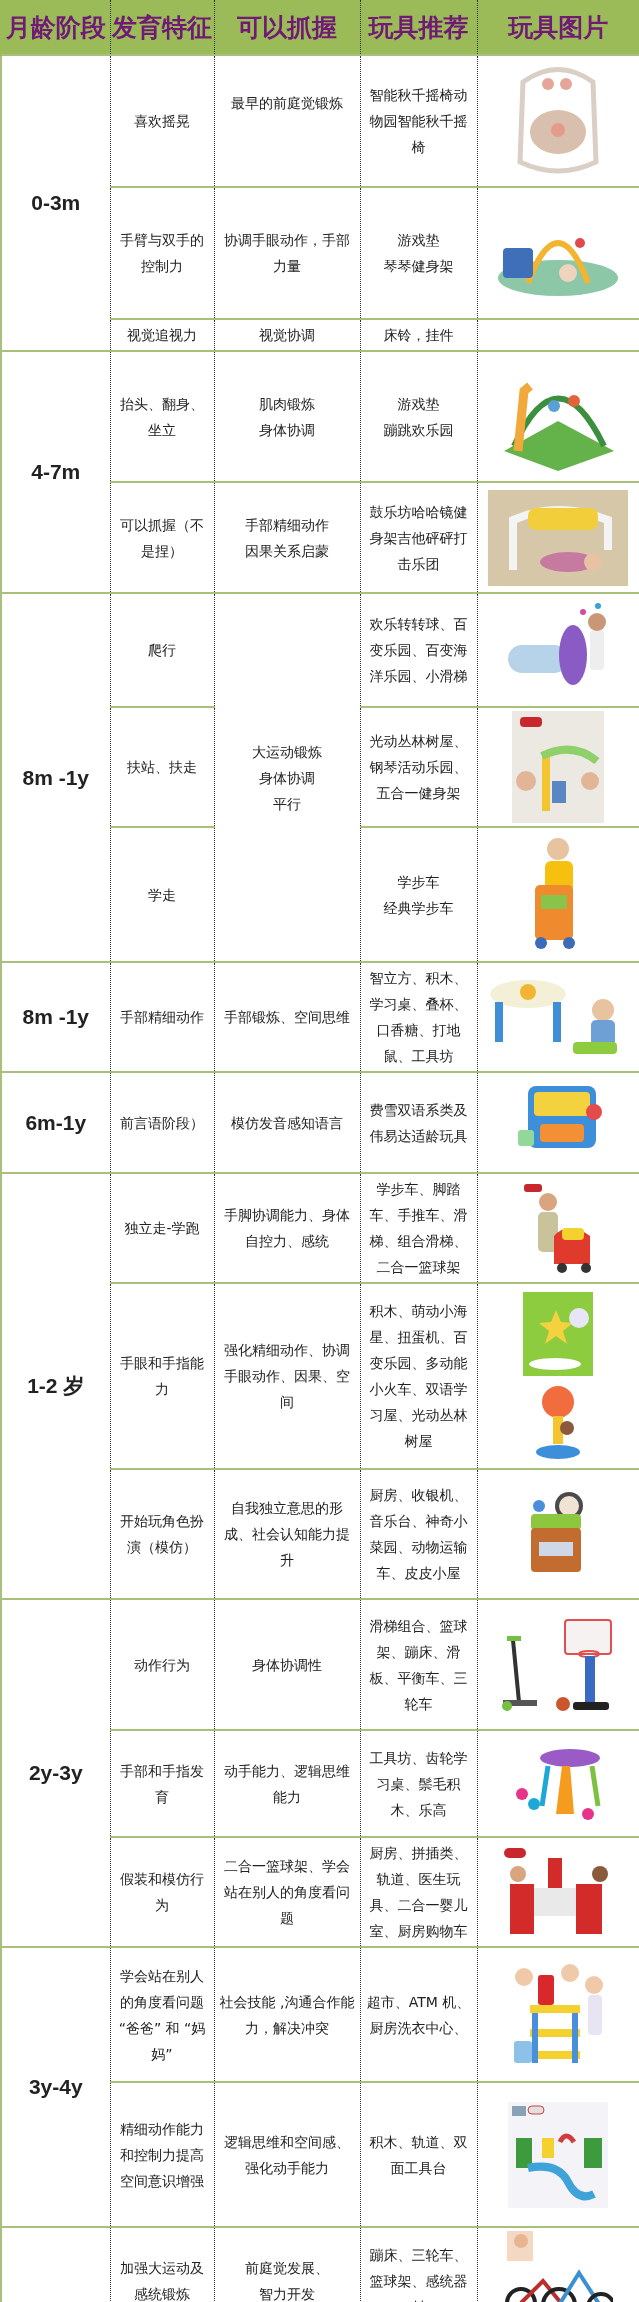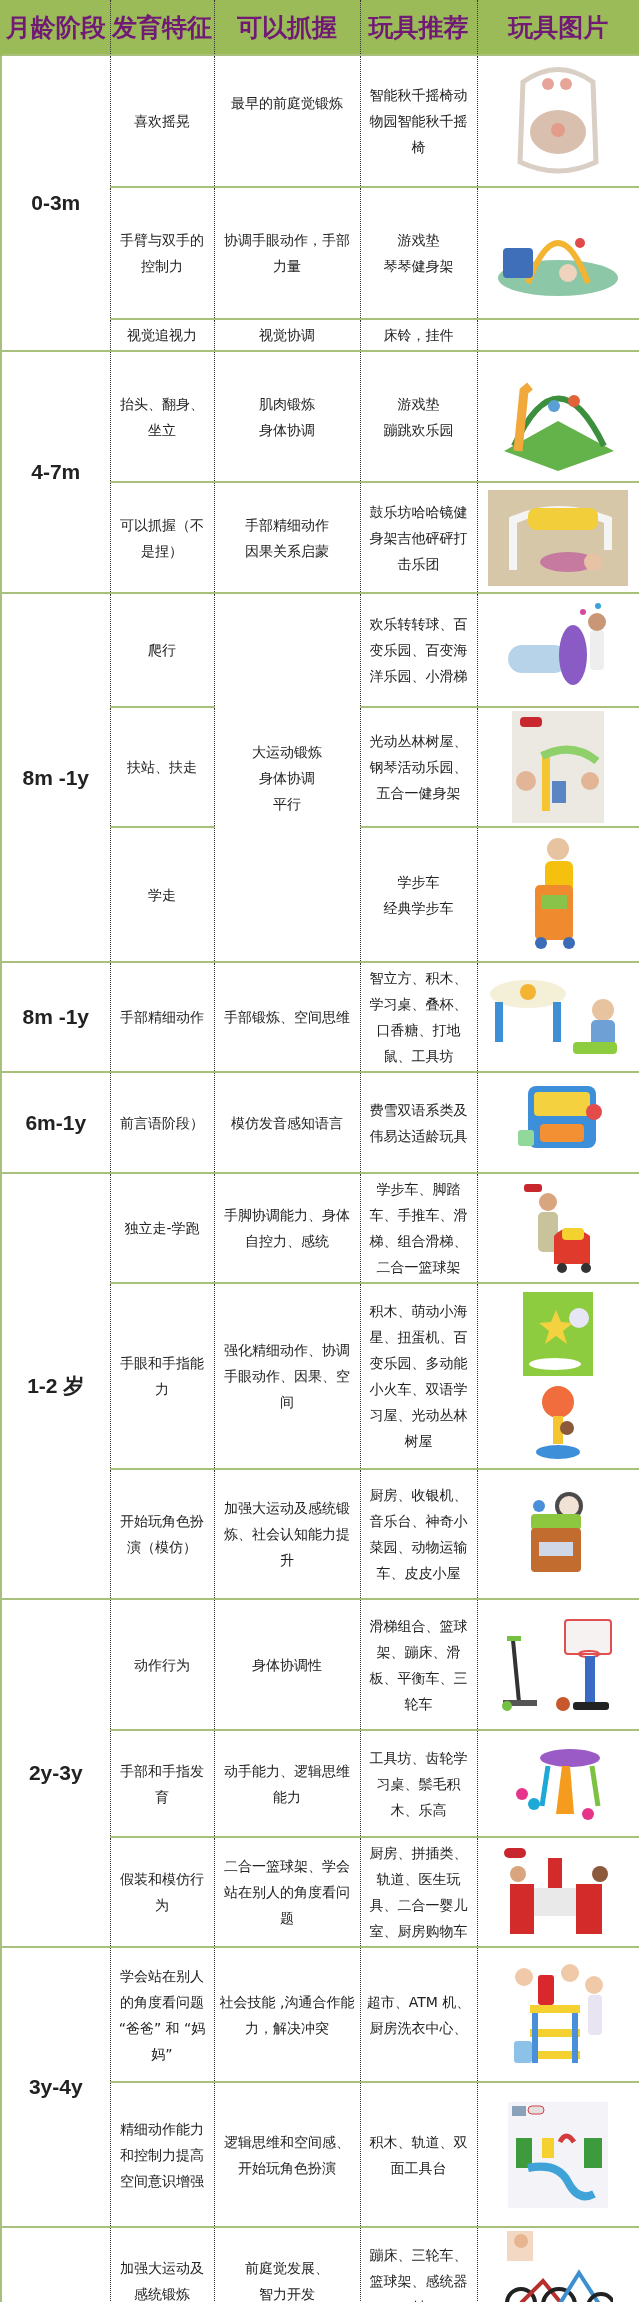--- a/index.html
+++ b/index.html
@@ -280,21 +280,21 @@
               <ellipse cx="25" cy="18" rx="16" ry="16" fill="#f26d3d"></ellipse>
               <rect x="20" y="32" width="10" height="28" fill="#f5c531"></rect>
               <circle cx="34" cy="44" r="7" fill="#8b5a3c"></circle>
               <ellipse cx="25" cy="68" rx="22" ry="7" fill="#3d8fd9"></ellipse>
             </svg>
         </div>
       </td>
     </tr>
     <tr style="height:130px">
       <td>开始玩角色扮演（模仿）</td>
-      <td>加强大运动及感统锻炼、社会认知能力提升</td>
+      <td>自我独立意思的形成、社会认知能力提升</td>
       <td>厨房、收银机、音乐台、神奇小菜园、动物运输车、皮皮小屋</td>
       <td class="pic">
         <div class="thumb" style="width:70px;height:100px">
           <svg width="70" height="100" viewBox="0 0 70 100">
               <circle cx="46" cy="22" r="14" fill="#4a4a4a"></circle>
               <circle cx="46" cy="22" r="10" fill="#f1e2d6"></circle>
               <rect x="8" y="30" width="50" height="16" rx="4" fill="#8dc63f"></rect>
               <rect x="8" y="44" width="50" height="44" rx="4" fill="#c26d2f"></rect>
               <rect x="16" y="58" width="34" height="14" fill="#cfd8e8"></rect>
               <circle cx="16" cy="22" r="6" fill="#4a8fd9"></circle>
@@ -380,21 +380,21 @@
               <circle cx="86" cy="30" r="9" fill="#f0c9a8"></circle>
               <rect x="80" y="40" width="14" height="40" rx="4" fill="#e8e4f2"></rect>
               <rect x="6" y="86" width="18" height="22" rx="3" fill="#8cc2e8"></rect>
             </svg>
         </div>
       </td>
     </tr>
     <tr style="height:145px">
       <td style="white-space:pre-line">精细动作能力和控制力提高
 空间意识增强</td>
-      <td>逻辑思维和空间感、开始玩角色扮演</td>
+      <td>逻辑思维和空间感、强化动手能力</td>
       <td>积木、轨道、双面工具台</td>
       <td class="pic">
         <div class="thumb" style="width:100px;height:106px;background:#f4f4f8;border-radius:0">
           <svg width="100" height="106" viewBox="0 0 100 106">
               <rect x="4" y="4" width="14" height="10" fill="#8aa2b8"></rect>
               <rect x="20" y="4" width="16" height="8" rx="4" fill="#e4dede" stroke="#c44" stroke-width="1"></rect>
               <rect x="8" y="36" width="16" height="30" fill="#3d9a3d"></rect>
               <rect x="76" y="36" width="18" height="30" fill="#3d9a3d"></rect>
               <path d="M20 66 Q50 60 60 80 Q70 100 86 92" stroke="#3fa3d8" stroke-width="8" fill="none"></path>
               <rect x="34" y="36" width="12" height="20" fill="#f5d130"></rect>

